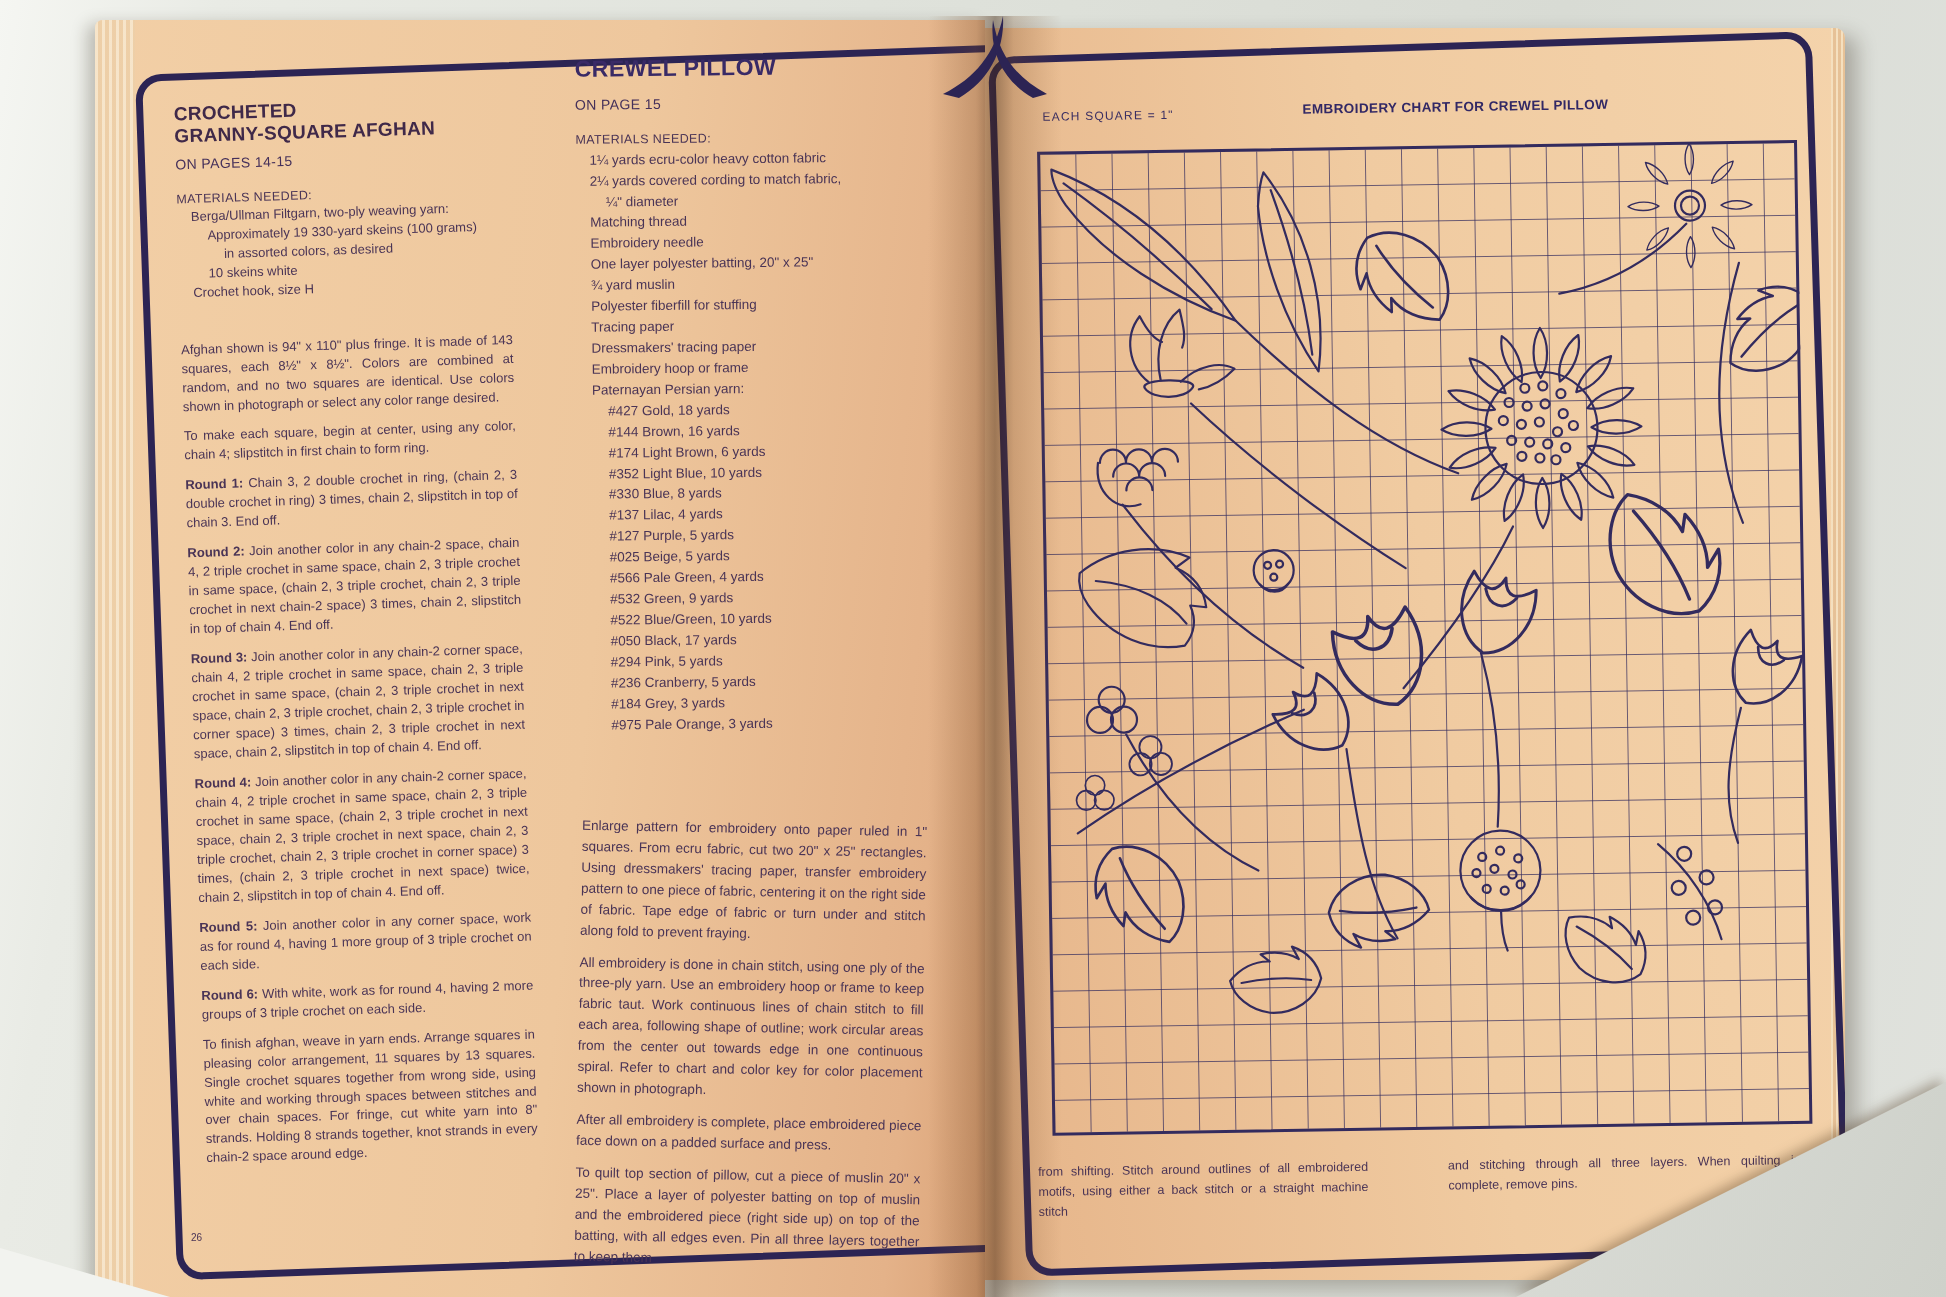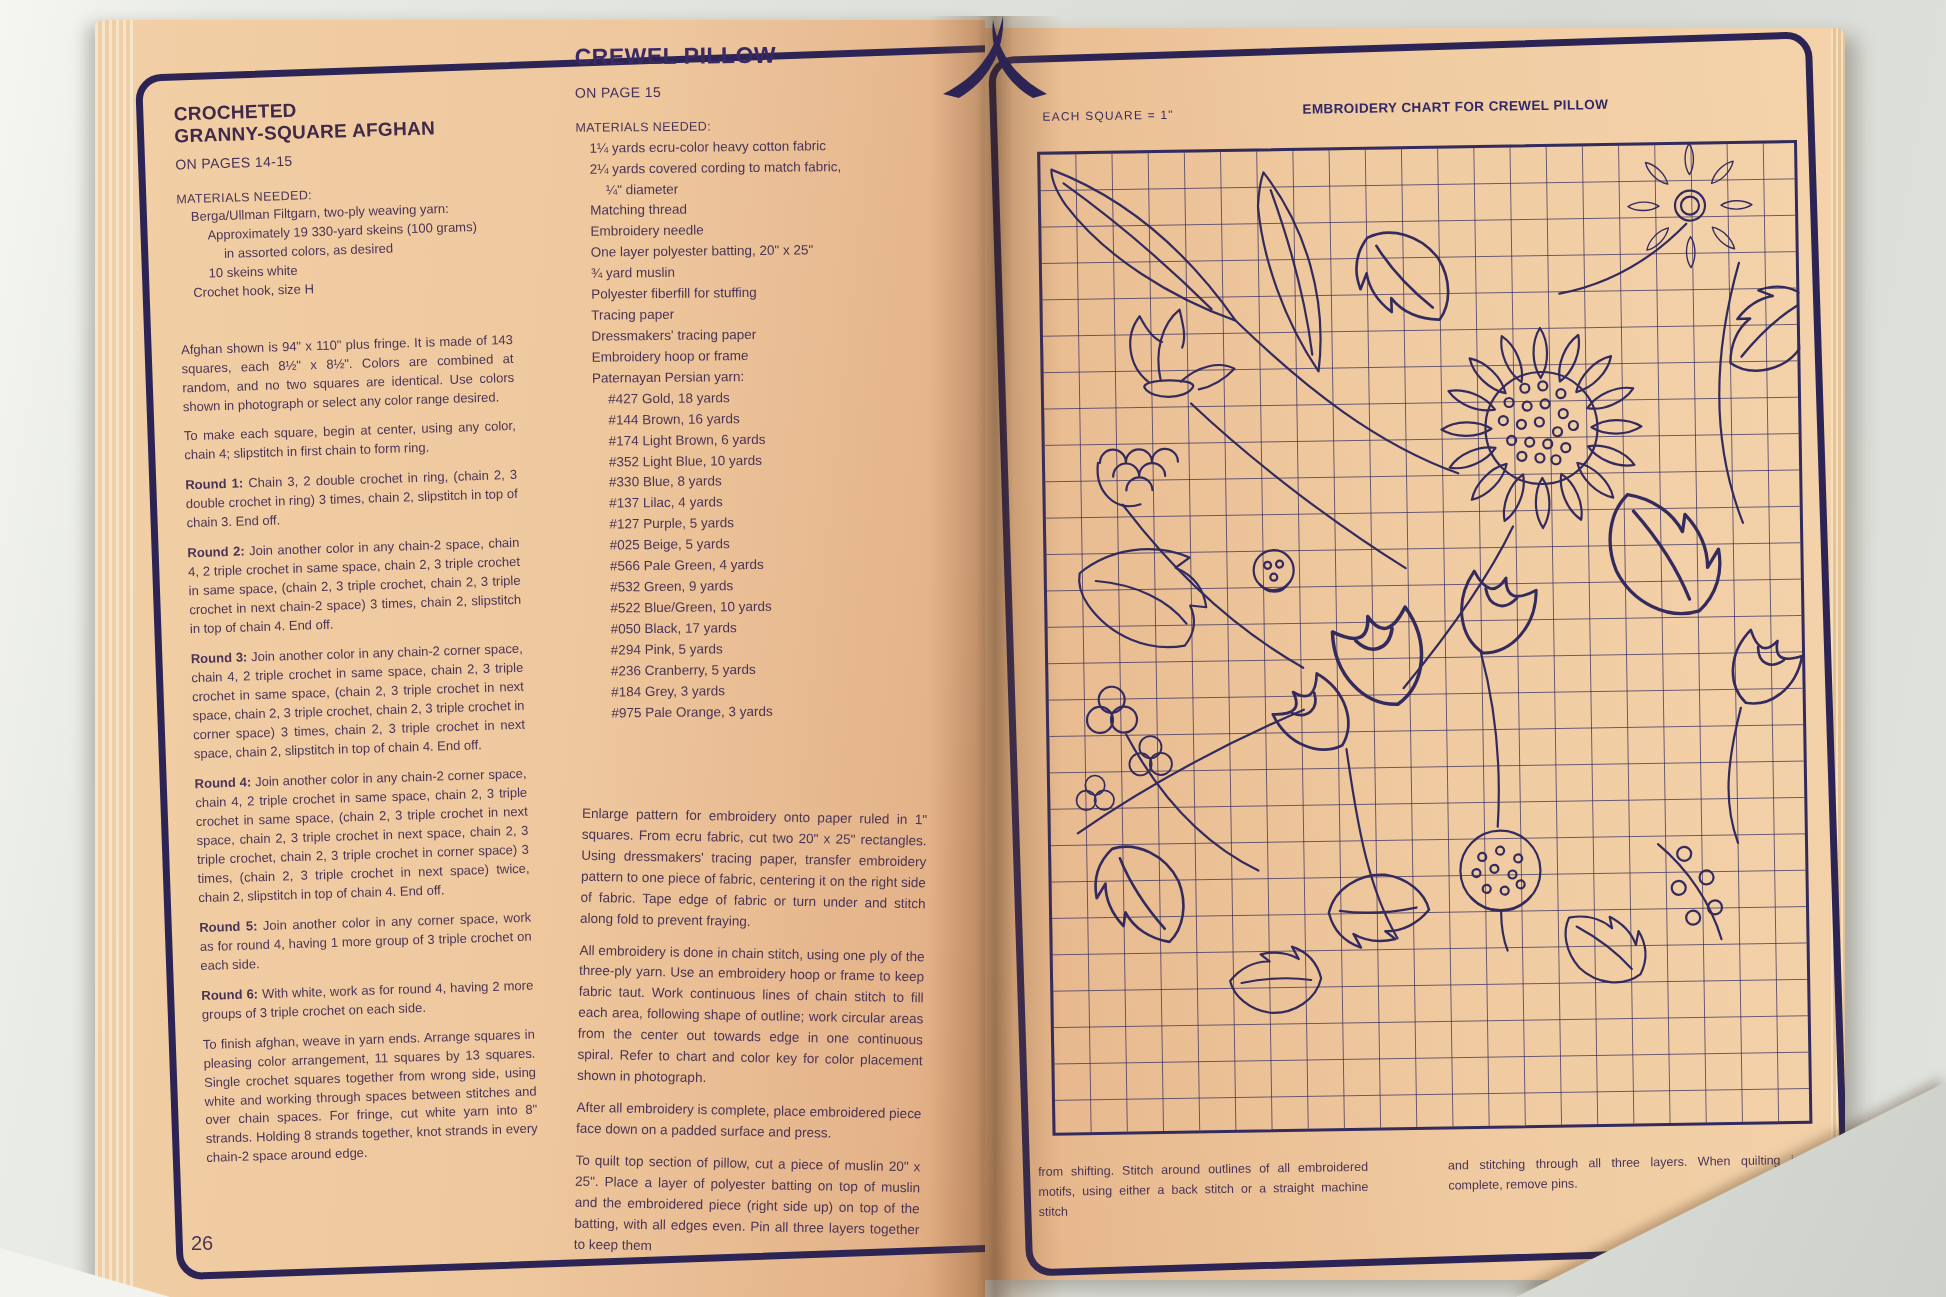--- a/index.html
+++ b/index.html
@@ -28,25 +28,25 @@
   
   .col-afghan{position:absolute;left:95px;top:78px;width:332px;transform:rotate(-1.8deg);
     color:#4a3456;font-size:13px;line-height:1.46}
   .h-afghan{font-size:19px;font-weight:700;letter-spacing:.3px;line-height:1.16;color:#402949}
   .sub{font-size:14px;margin-top:7px;letter-spacing:.4px;color:#45305a}
   .mat-head{font-size:12.5px;letter-spacing:.4px;margin-top:15px;font-weight:500}
   .ind1{padding-left:14px}.ind2{padding-left:30px}.ind3{padding-left:46px}
   .para{margin-top:11px;text-align:justify}
   .first-gap{margin-top:38px}
   .round b{font-weight:700}
-  .col-pillow{position:absolute;left:483px;top:18px;width:345px;color:#4a3456;font-size:13.5px;line-height:1.55}
+  .col-pillow{position:absolute;left:483px;top:30px;width:345px;color:#4a3456;font-size:13.5px;line-height:1.55}
   .pillow-head{transform:rotate(-0.6deg)}
   .h-pillow{font-size:23px;font-weight:700;letter-spacing:.5px;color:#392a66}
   .pillow-paras{margin-top:84px;transform:rotate(1.1deg)}
-  .pageno{position:absolute;font-size:20px;color:#4a3456}
+  .pageno{position:absolute;font-size:10px;color:#4a3456}
   .pn-26{left:96px;top:1212px}
   
   .rp{position:absolute;inset:0;transform:rotate(-0.9deg)}
   .scale-note{position:absolute;left:66px;top:76px;font-size:12px;letter-spacing:1.2px;color:#3a2e62}
   .chart-title{position:absolute;left:326px;top:72px;font-size:13.5px;font-weight:700;letter-spacing:.4px;color:#322865}
   .chart-box{position:absolute;left:60px;top:118px;width:760px;height:984px}
   .grid{position:absolute;inset:0;border:3px solid #332b5e;
     background-image:linear-gradient(to right,rgba(51,43,94,.72) 1.4px,transparent 1.4px),
                      linear-gradient(to bottom,rgba(51,43,94,.72) 1.4px,transparent 1.4px);
     background-size:36.2px 36.4px;background-position:-1px -1px}

